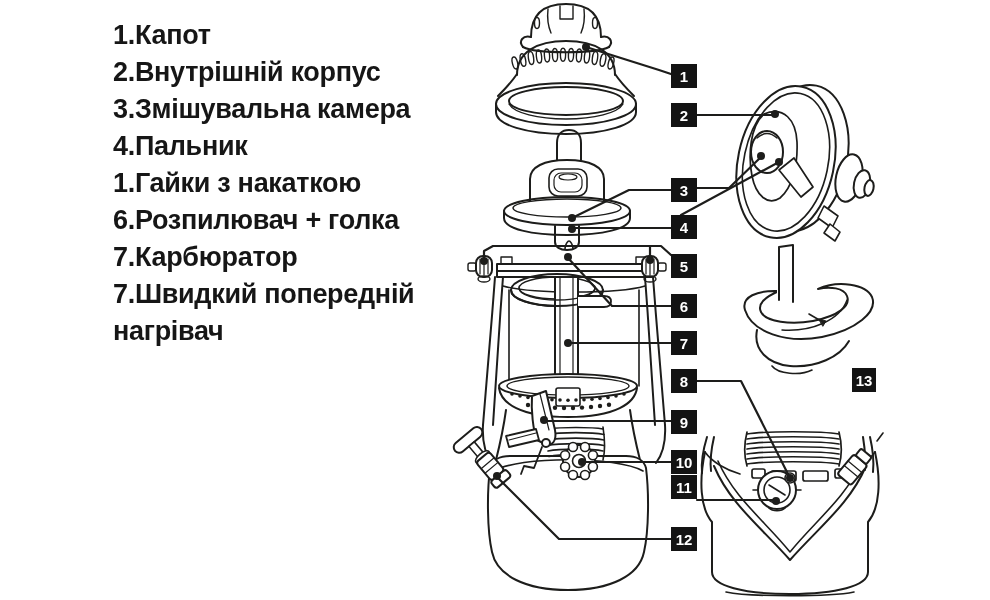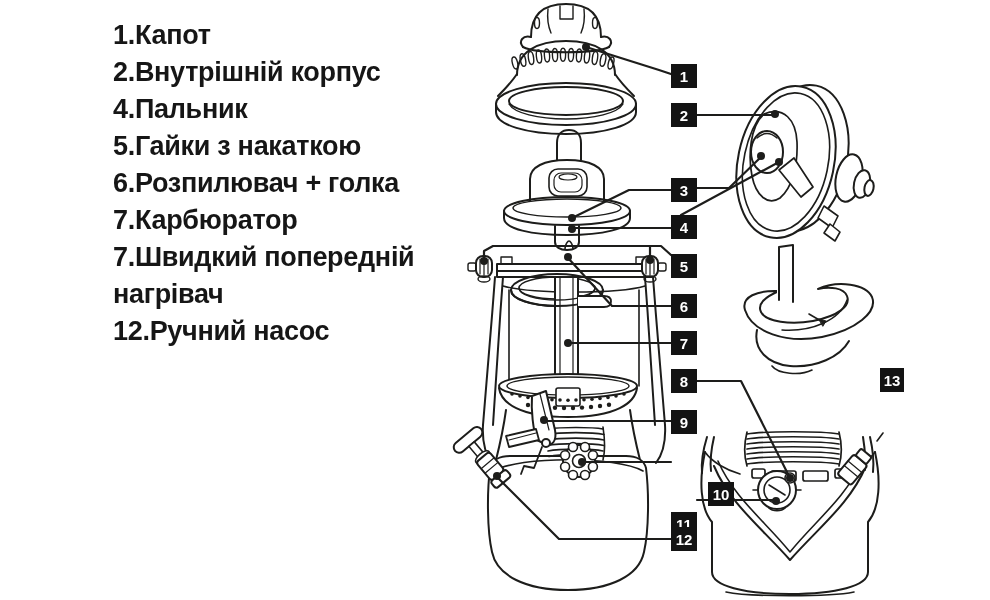--- a/index.html
+++ b/index.html
@@ -14,26 +14,26 @@
            line-height:1;}
 </style>
 </head>
 <body>
 
 <div class="stage">
 
   <div class="legend">
     <div class="legend-item">1.Капот</div>
     <div class="legend-item">2.Внутрішній корпус</div>
+    <div class="legend-item">3.Змішувальна камера</div>
     <div class="legend-item">4.Пальник</div>
-    <div class="legend-item">5.Гайки з накаткою</div>
+    <div class="legend-item">1.Гайки з накаткою</div>
     <div class="legend-item">6.Розпилювач + голка</div>
     <div class="legend-item">7.Карбюратор</div>
     <div class="legend-item">7.Швидкий попередній нагрівач</div>
-    <div class="legend-item">12.Ручний насос</div>
   </div>
 
   <svg class="diagram" width="990" height="600" viewBox="0 0 990 600">
     <g stroke="#1d1d1b" fill="none" stroke-width="2" stroke-linecap="round" stroke-linejoin="round">
 
       <g>
         <path d="M531,37 C531,12 546,4 566,4 C586,4 601,12 601,37"></path>
         <path d="M560,6 v13 h13 v-13" stroke-width="1.4"></path>
         <path d="M548,9 c-1,9 0,17 3,24" stroke-width="1.4"></path>
         <path d="M584,9 c1,9 0,17 -3,24" stroke-width="1.4"></path>
@@ -288,19 +288,19 @@
   <div>
     <div class="callout" style="left:671px;top:64px;">1</div>
     <div class="callout" style="left:671px;top:103px;">2</div>
     <div class="callout" style="left:671px;top:178px;">3</div>
     <div class="callout" style="left:671px;top:215px;">4</div>
     <div class="callout" style="left:671px;top:254px;">5</div>
     <div class="callout" style="left:671px;top:294px;">6</div>
     <div class="callout" style="left:671px;top:331px;">7</div>
     <div class="callout" style="left:671px;top:369px;">8</div>
     <div class="callout" style="left:671px;top:410px;">9</div>
-    <div class="callout" style="left:708px;top:450px;margin-top:32px;">10</div>
-    <div class="callout" style="left:671px;top:512px;">11</div>
+    <div class="callout" style="left:671px;top:450px;">10</div>
+    <div class="callout" style="left:671px;top:475px;">11</div>
     <div class="callout" style="left:671px;top:527px;">12</div>
-    <div class="callout" style="left:880px;top:368px;width:24px;">13</div>
+    <div class="callout" style="left:852px;top:368px;width:24px;">13</div>
   </div>
 
 </div>
 
 </body></html>

